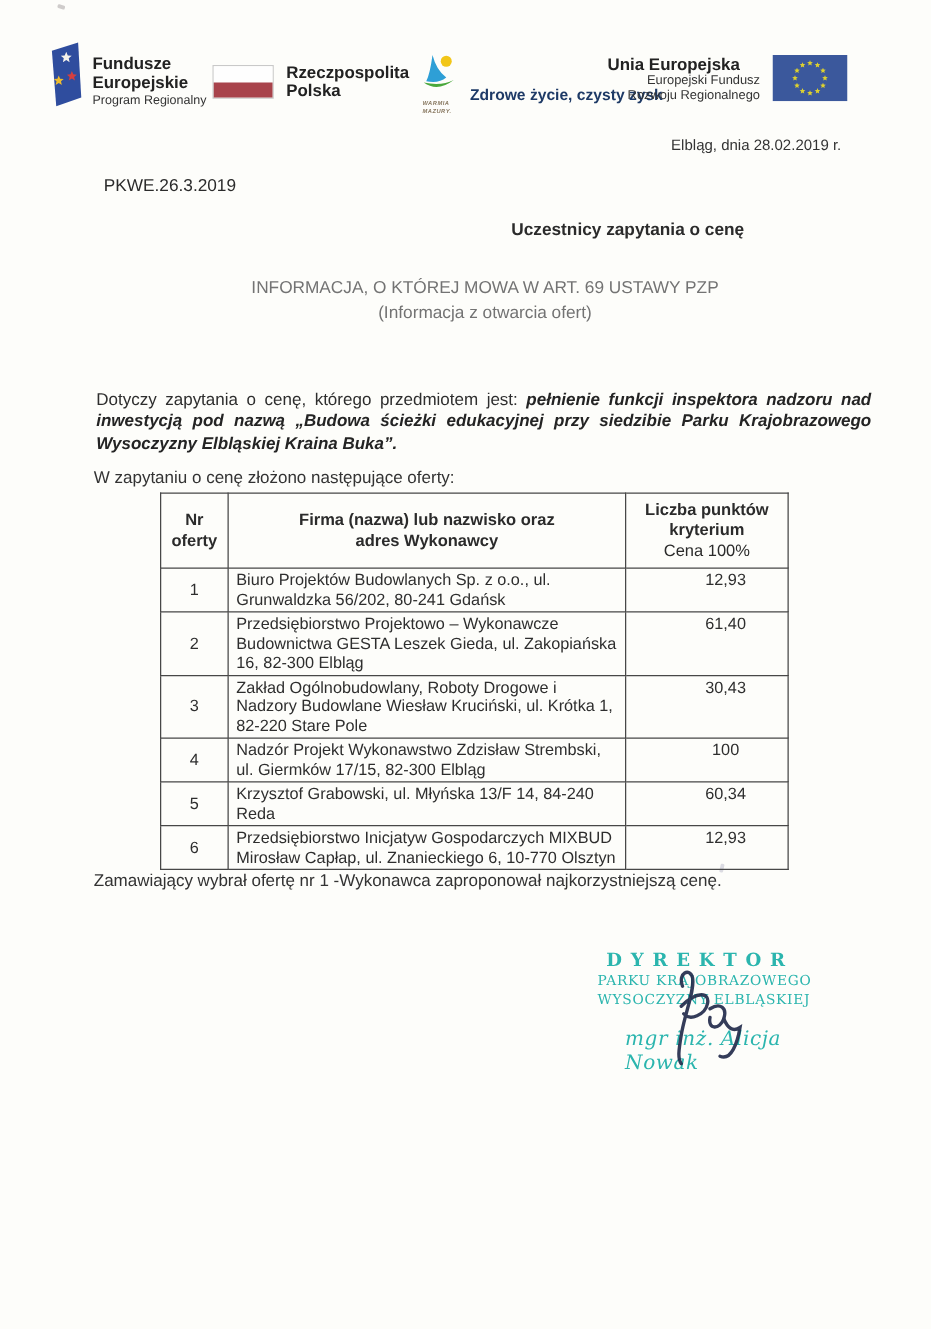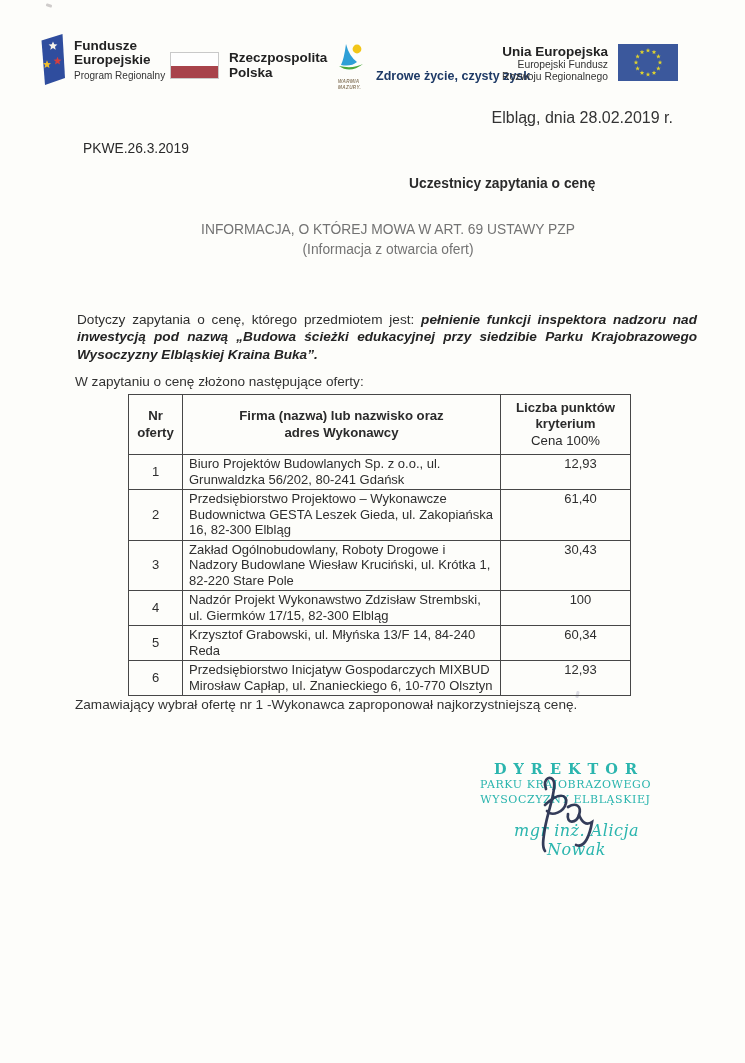--- a/index.html
+++ b/index.html
@@ -3,57 +3,57 @@
 <meta charset="utf-8">
 <style>
   html,body{margin:0;padding:0;background:#ffffff;}
   .page{
     position:relative;width:745px;height:1063px;margin:0 auto;
     background:#fdfdfa;overflow:hidden;
     font-family:"Liberation Sans",sans-serif;color:#333;
   }
   
   .logo{position:absolute;display:flex;align-items:center;}
-  #logo-fe{left:38px;top:33px;}
+  #logo-fe{left:38px;top:33px;align-items:flex-end;}
   #logo-fe .txt{margin-left:8px;}
   .fe-big{font-weight:bold;font-size:13.5px;line-height:14.5px;color:#222;}
   .fe-small{font-size:10px;color:#333;margin-top:2px;}
   #logo-pl{left:170px;top:51px;}
   .pl-flag{width:49px;height:27px;border:1px solid #c9c9c9;box-sizing:border-box;}
   .pl-flag .w{height:50%;background:#fefefe;}
   .pl-flag .r{height:50%;background:var(--flag-red,#a8434b);}
   #logo-pl .txt{margin-left:10px;font-weight:bold;font-size:13.5px;line-height:14.5px;color:#222;}
   #logo-wm{left:336px;top:41px;display:block;}
   .wm-brand{font-size:4.6px;font-style:italic;letter-spacing:.4px;color:#8a7a62;line-height:5px;margin-top:1px;margin-left:2px;font-weight:bold;}
   #wm-tagline{position:absolute;left:376px;top:69px;font-weight:bold;font-size:12.5px;color:var(--tagline-navy,#1e3a66);}
   #logo-eu-text{position:absolute;left:470px;top:44px;width:138px;text-align:right;}
-  .eu-big{font-weight:bold;font-size:13.5px;color:#222;line-height:15px;}
+  .eu-big{font-weight:bold;font-size:13.5px;color:#222;line-height:15px;text-align:center;}
   .eu-small{font-size:10.3px;color:#333;line-height:11.5px;}
   #eu-flag{position:absolute;left:618px;top:44px;}
   
-  #place-date{position:absolute;top:109px;right:72px;font-size:16px;}
+  #place-date{position:absolute;top:109px;right:72px;font-size:12px;}
   #reference{position:absolute;left:83px;top:141px;font-weight:normal;font-size:13.8px;color:#2b2b2b;}
   #addressee{position:absolute;left:409px;top:176px;font-weight:bold;font-size:13.8px;color:#2b2b2b;}
   #title-block{position:absolute;left:77px;top:220px;width:622px;text-align:center;font-size:13.8px;line-height:19.5px;color:#737373;}
   #intro{position:absolute;left:77px;top:297px;width:620px;text-align:justify;font-size:13.6px;line-height:17.6px;color:#2e2e2e;}
   #intro b{color:#242424;font-style:italic;}
   #table-intro{position:absolute;left:75px;top:374px;font-size:13.6px;text-align:center;}
   
   #offers{position:absolute;left:128px;top:394px;border-collapse:collapse;table-layout:fixed;width:502px;}
   #offers th,#offers td{border:1.4px solid #474747;}
   #offers thead tr{height:60px;}
   #offers th{font-weight:bold;font-size:13.2px;text-align:center;vertical-align:middle;padding:3px 2px;line-height:16.5px;white-space:pre-line;color:#2b2b2b;}
   #offers th .normal{font-weight:normal;display:block;}
   #offers td{font-size:13px;line-height:15.5px;padding:1px 6px 2px;color:#2e2e2e;}
   #offers td.c-nr{text-align:center;vertical-align:middle;}
   #offers td.c-firma{text-align:left;vertical-align:top;}
   #offers td.c-punkty{text-align:center;vertical-align:top;padding-left:36px;}
   #decision{position:absolute;left:75px;top:697px;font-size:13.6px;}
   
-  #stamp{position:absolute;left:478px;top:760px;width:175px;text-align:center;color:var(--stamp-teal,#2bb5ae);font-family:"DejaVu Serif",serif;}
+  #stamp{position:absolute;left:478px;top:760px;width:175px;text-align:left;color:var(--stamp-teal,#2bb5ae);font-family:"DejaVu Serif",serif;}
   .stamp-title{font-size:14.5px;letter-spacing:7px;margin-left:7px;font-weight:bold;}
   .stamp-sub{font-size:11px;letter-spacing:.6px;line-height:12.5px;margin-top:2px;}
   .stamp-name{font-size:16px;font-style:italic;margin-top:15px;margin-left:22px;letter-spacing:.5px;}
   #signature-svg{position:absolute;left:523px;top:770px;z-index:3;}
   
   .speck1{position:absolute;left:46px;top:4px;width:6px;height:3px;background:#a9a4a4;transform:rotate(18deg);opacity:.55;border-radius:1px;}
   .speck2{position:absolute;left:576px;top:691px;width:3px;height:7px;background:#b9bac9;transform:rotate(12deg);opacity:.5;border-radius:1px;}
 </style>
 </head>
 <body>

